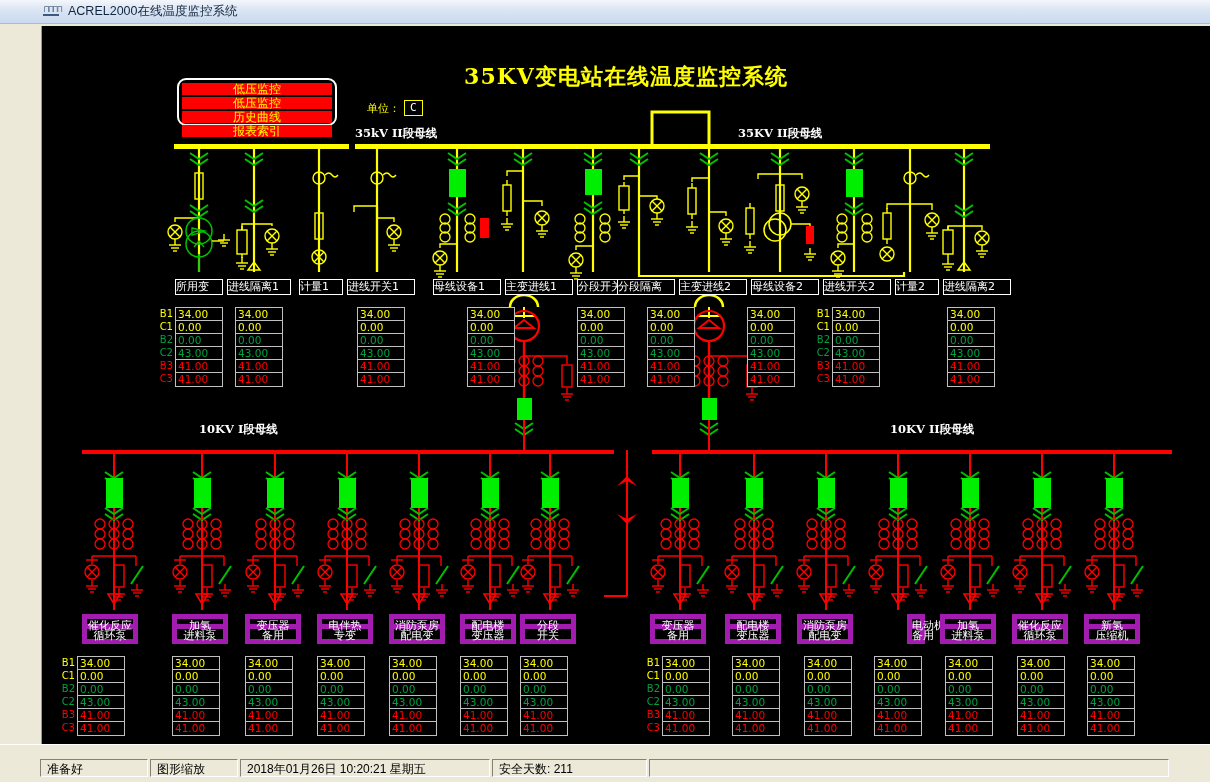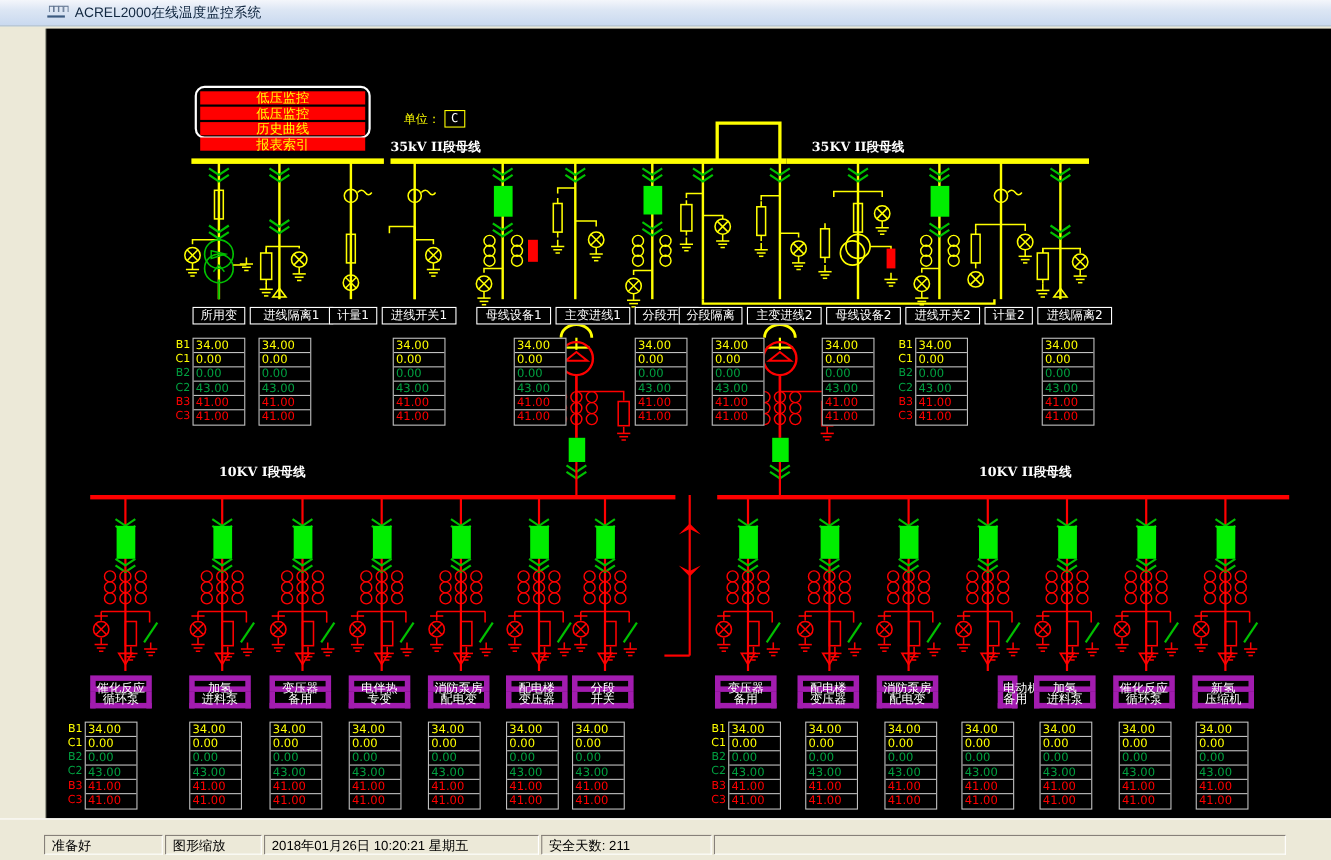--- a/index.html
+++ b/index.html
@@ -141,21 +141,21 @@
     white-space: nowrap;
   }
 
   
   .eq-box {
     position: absolute;
     border: 1px solid #ffffff;
     color: #ffffff;
     font-size: 11px;
     font-family: "DejaVu Sans", sans-serif;
-    text-align: center;
+    text-align: left;
     line-height: 14px;
     height: 16px;
     background: #000;
     white-space: nowrap;
     cursor: pointer;
   }
   
   .eq-box2 {
     position: absolute;
     width: 56px;
@@ -223,20 +223,21 @@
       <div class="bars">⊓⊓⊓⊓</div>
         <div class="base"></div>
     </div>
     <div class="title-text">ACREL2000在线温度监控系统</div>
   </div>
 
   <div id="leftgutter"></div>
 
   <div id="canvas">
 
+    <div id="main-title">35KV变电站在线温度监控系统</div>
 
     <div id="menu-panel">
       <div id="menu-grid">
         <div class="menu-btn">低压监控</div>
         <div class="menu-btn">低压监控</div>
         <div class="menu-btn">历史曲线</div>
         <div class="menu-btn">报表索引</div>
       </div>
     </div>
 
@@ -774,21 +775,21 @@
             <use xlink:href="#arr-r" x="1077" y="550"></use>
             <use xlink:href="#earth-r" x="1077" y="562"></use>
             <line x1="1089" y1="558" x2="1101" y2="540" stroke="#00c000" stroke-width="2"></line>
             <use xlink:href="#earth-r" x="1095" y="558"></use>
             <path d="M 1066,568 L 1072,578 L 1078,568 Z" fill="none" stroke="#ff0000" stroke-width="1.6"></path>
           </g>
         </g>
     </svg>
 
     <div class="eq-box" style="left:133px; top:253px; width:48px;">所用变</div>
-    <div class="eq-box" style="left:185px; top:253px; width:76px;">进线隔离1</div>
+    <div class="eq-box" style="left:185px; top:253px; width:64px;">进线隔离1</div>
     <div class="eq-box" style="left:257px; top:253px; width:44px;">计量1</div>
     <div class="eq-box" style="left:305px; top:253px; width:68px;">进线开关1</div>
     <div class="eq-box" style="left:391px; top:253px; width:68px;">母线设备1</div>
     <div class="eq-box" style="left:463px; top:253px; width:68px;">主变进线1</div>
     <div class="eq-box" style="left:535px; top:253px; width:58px;">分段开关</div>
     <div class="eq-box" style="left:575px; top:253px; width:58px;">分段隔离</div>
     <div class="eq-box" style="left:637px; top:253px; width:68px;">主变进线2</div>
     <div class="eq-box" style="left:709px; top:253px; width:68px;">母线设备2</div>
     <div class="eq-box" style="left:781px; top:253px; width:68px;">进线开关2</div>
     <div class="eq-box" style="left:853px; top:253px; width:44px;">计量2</div>

